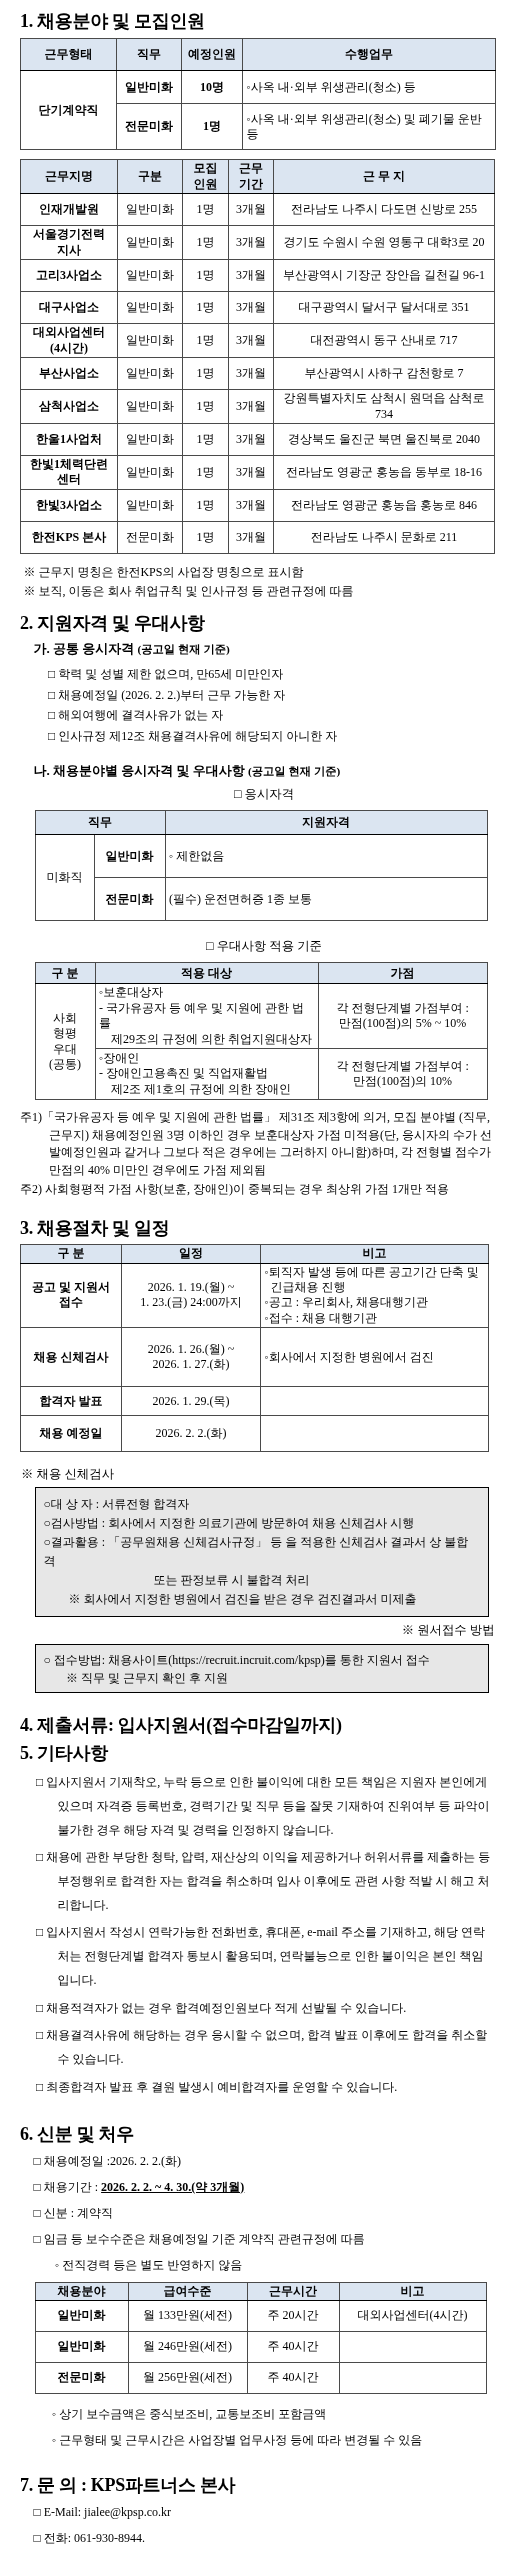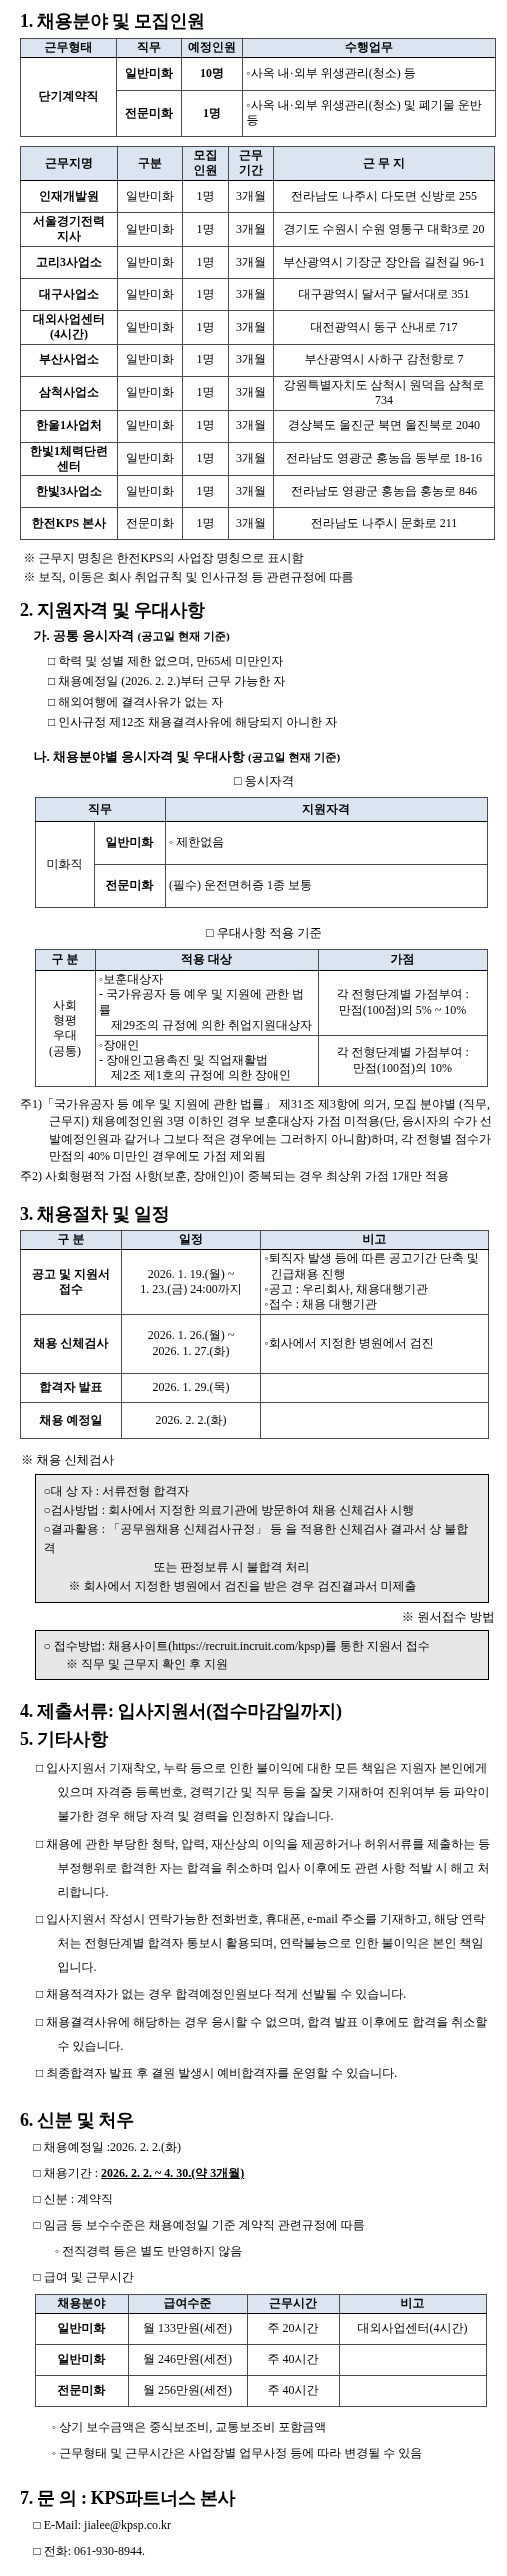--- a/index.html
+++ b/index.html
@@ -16,21 +16,21 @@
   .boxed-sub{font-size:12.4px;line-height:17px;margin-left:13.5px;text-align:center;}
 
   table.tbl{border-collapse:collapse;table-layout:fixed;border:1.1px solid #000;font-size:12px;}
   .tbl th,.tbl td{border:0.6px solid #4a4a4a;padding:1.1px 3.4px;text-align:center;vertical-align:middle;
     white-space:pre-line;line-height:1.28;overflow:hidden;}
   .tbl thead th{background:var(--hdr);border-bottom:1.7px double #000;font-weight:700;}
   .tbl .left{text-align:left;}
   .tbl .b{font-weight:700;}
 
   .t-recruit{width:475px;margin-top:8px;}
-  .t-recruit thead tr{height:18px;}
+  .t-recruit thead tr{height:32px;}
   .t-recruit .r1{height:33px;} .t-recruit .r2{height:46px;}
 
   .t-site{width:475px;margin-top:9px;}
   .t-site thead tr{height:28px;padding-left:34px;}
   .t-site tbody tr{height:32px;}
 
   .t-qual{width:452px;margin-left:14.6px;margin-top:6.8px;}
   .t-qual thead tr{height:24px;}
   .t-qual tbody tr{height:43px;}
 
@@ -374,21 +374,20 @@
 
   <div class="sec-title mt-sec6" style="margin-bottom:9px;">6. 신분 및 처우</div>
 
   <div class="st-item">□ 채용예정일 :2026. 2. 2.(화)</div>
   <div class="st-item">
     <span>□ 채용기간 : </span><span class="ub">2026. 2. 2. ~ 4. 30.(약 3개월)</span>
   </div>
   <div class="st-item">□ 신분 : 계약직</div>
   <div class="st-item">□ 임금 등 보수수준은 채용예정일 기준 계약직 관련규정에 따름</div>
   <div class="st-sub">◦ 전직경력 등은 별도 반영하지 않음</div>
-  <div class="st-item">□ 급여 및 근무시간</div>
 
   <table class="tbl t-sal">
     <colgroup>
         <col style="width:93px">
         <col style="width:119px">
         <col style="width:92px">
         <col style="width:147px">
       </colgroup>
     <thead>
       <tr>

